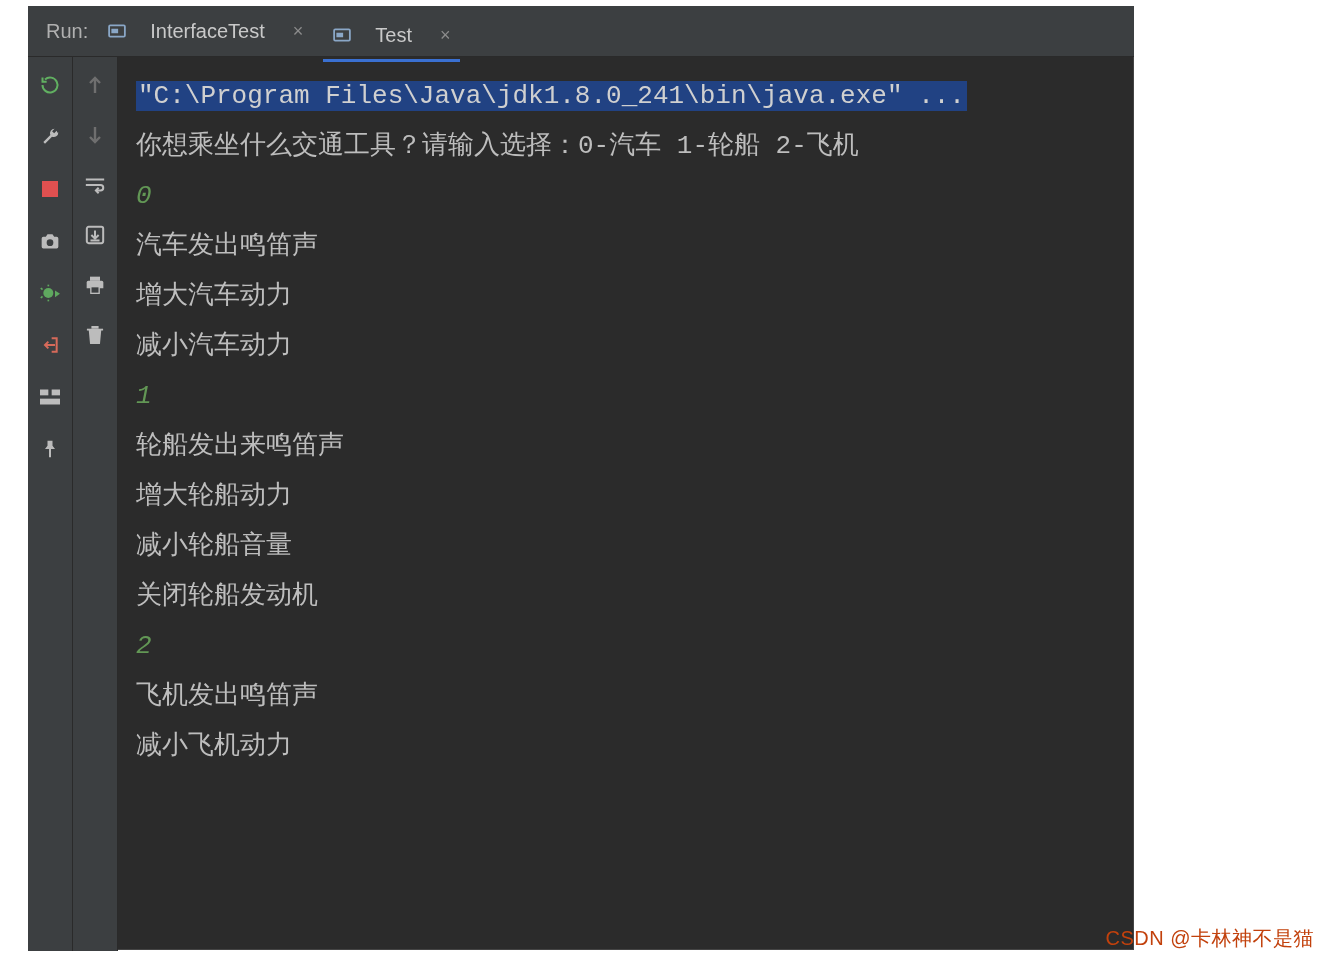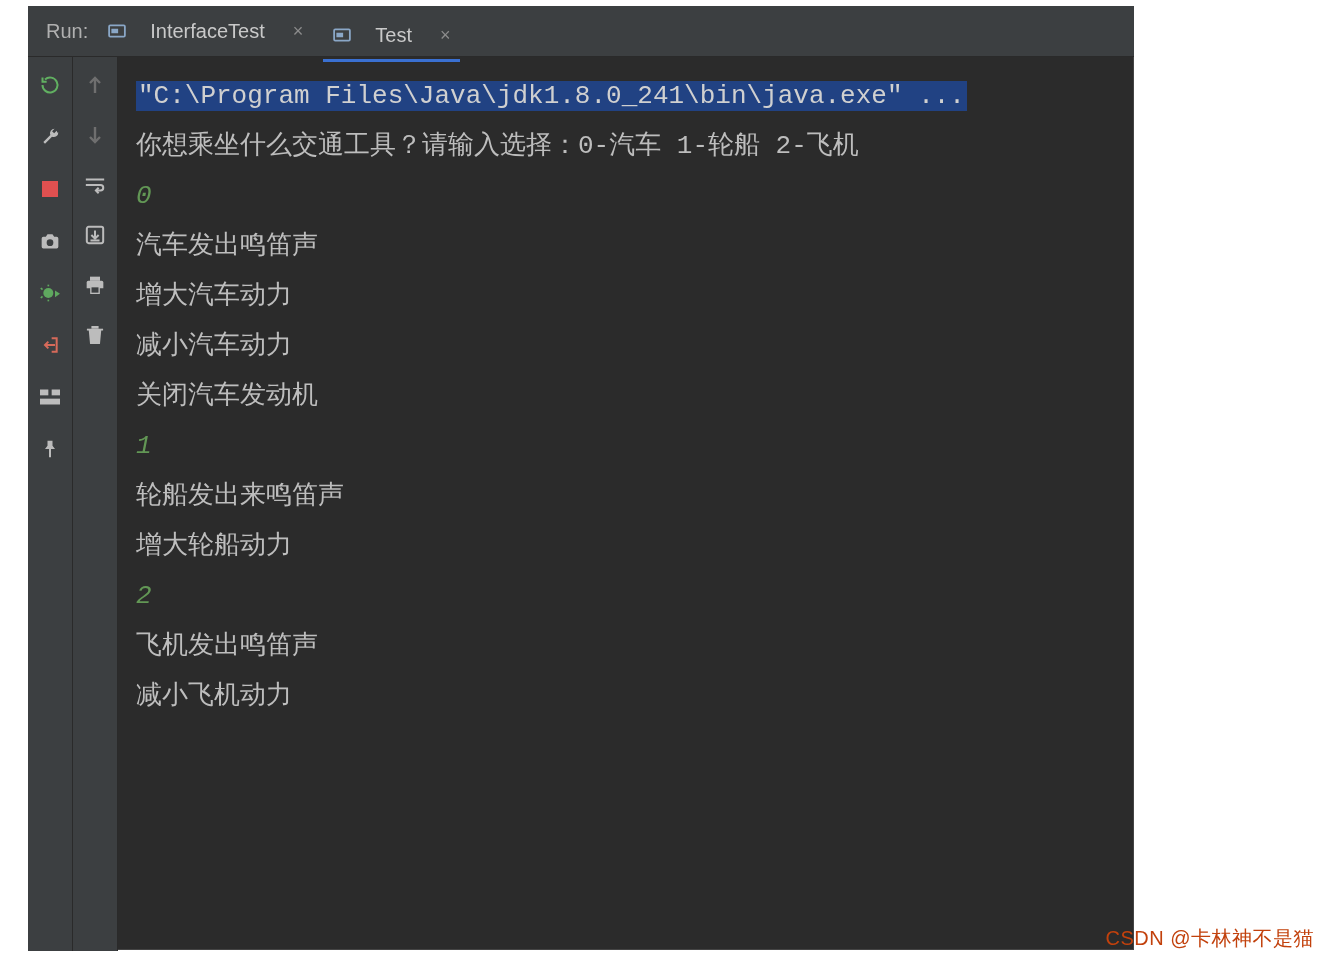--- a/index.html
+++ b/index.html
@@ -152,24 +152,25 @@
           </span>
       </div>
 
       <div class="console">
         <div><span class="hlbg">"C:\Program Files\Java\jdk1.8.0_241\bin\java.exe" ...</span></div>
         <div>你想乘坐什么交通工具？请输入选择：0-汽车 1-轮船 2-飞机</div>
         <div class="input">0</div>
         <div>汽车发出鸣笛声</div>
         <div>增大汽车动力</div>
         <div>减小汽车动力</div>
-        <div>关闭汽车发动机</div>
         <div class="input">1</div>
         <div>轮船发出来鸣笛声</div>
         <div>增大轮船动力</div>
+        <div>减小轮船音量</div>
+        <div>关闭轮船发动机</div>
         <div class="input">2</div>
         <div>飞机发出鸣笛声</div>
         <div>减小飞机动力</div>
       </div>
     </div>
   </div>
 
   <div class="watermark">CSDN @卡林神不是猫</div>
 </div>
 

